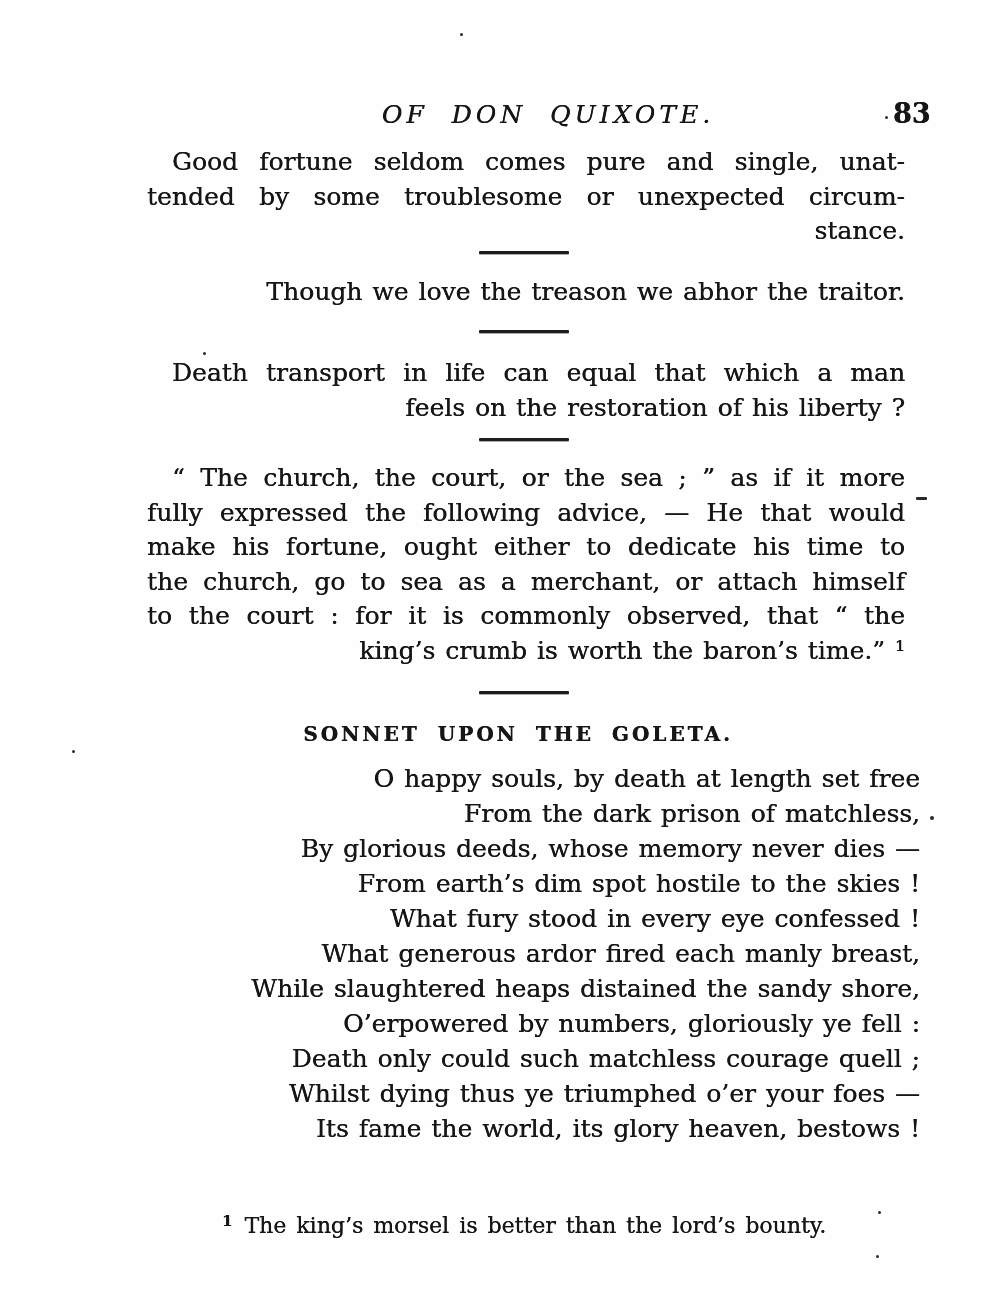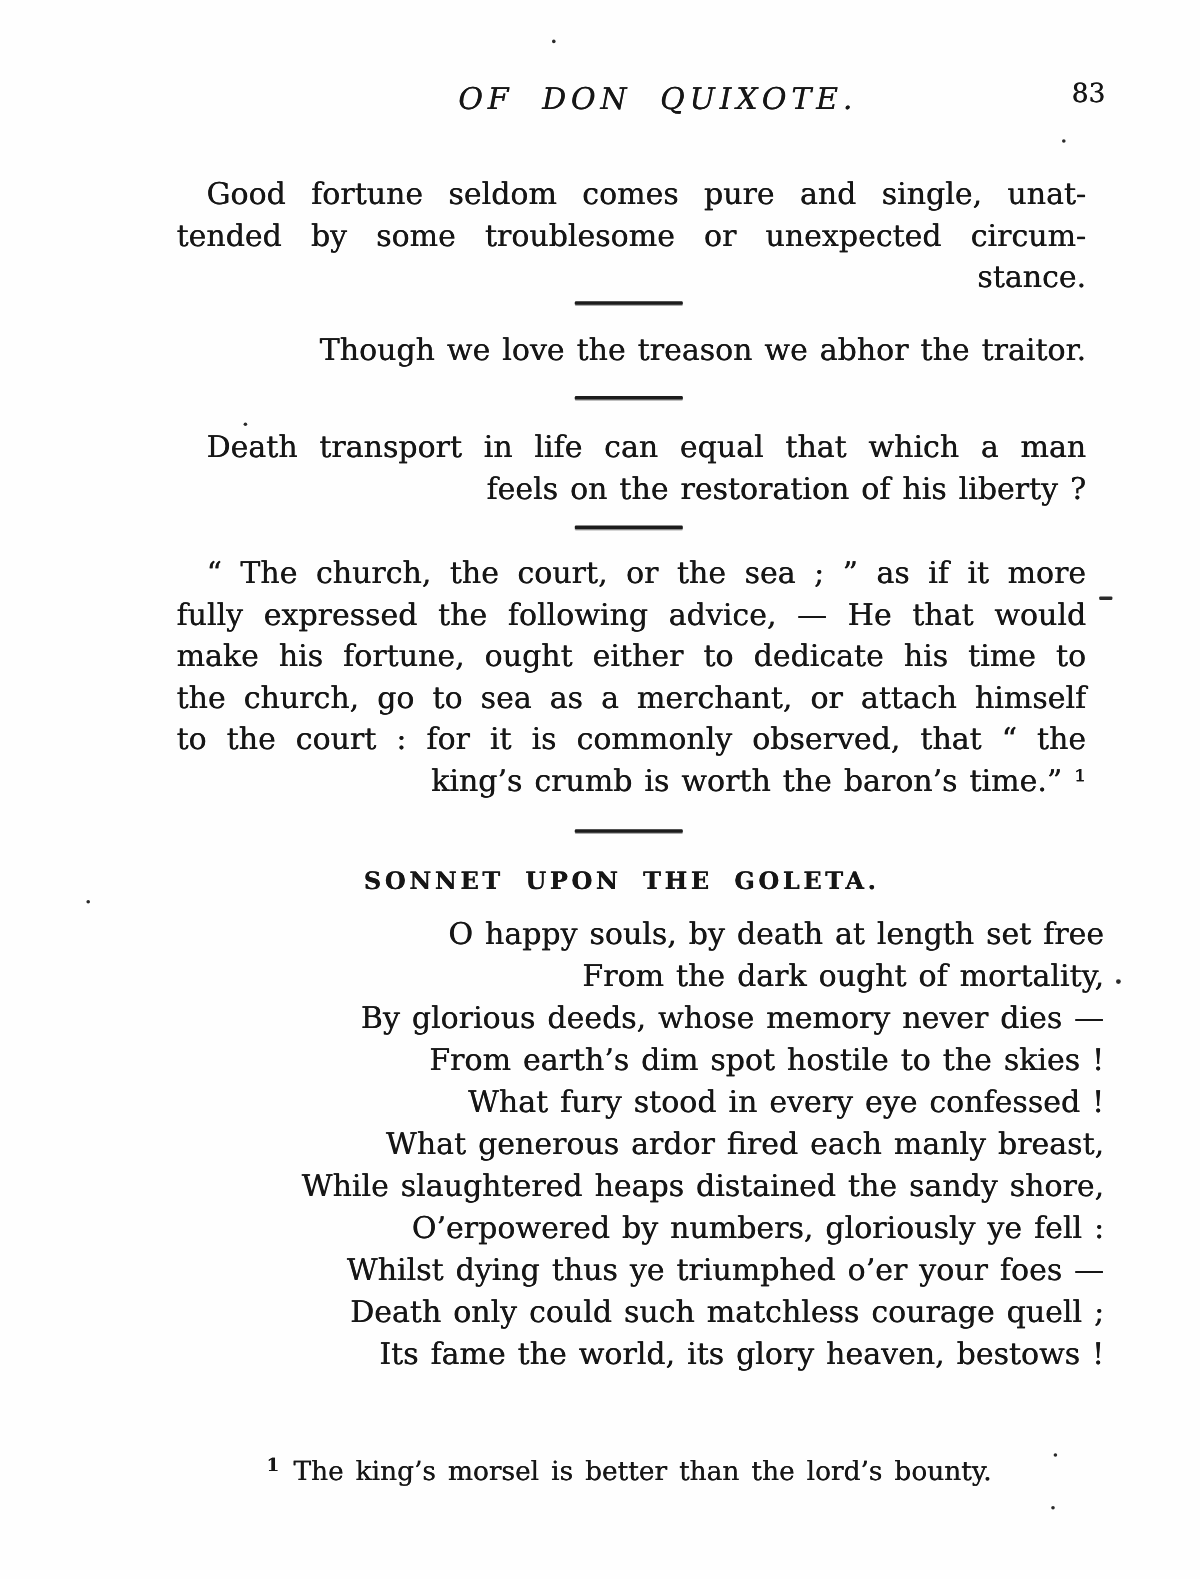--- a/index.html
+++ b/index.html
@@ -8,30 +8,31 @@
     background: #ffffff;
     position: relative;
     overflow: hidden;
     font-family: "DejaVu Serif", serif;
     color: #161616;
   }
   .page { position: absolute; inset: 0; background: #fefefe; }
 
   
   .running-head {
-    position: absolute; top: 68px; left: 0; width: 100%; height: 34px;
+    position: absolute; top: 100px; left: 0; width: 100%; height: 34px;
   }
   .running-title {
     position: absolute; left: 548px; transform: translateX(-50%);
     font-style: italic; font-size: 25px; letter-spacing: 4px; word-spacing: 12px;
     white-space: nowrap; text-shadow: 0.3px 0 0 currentColor;
   }
   .page-number {
-    position: absolute; left: 893px; top: -2px; font-size: 22px;
+    position: absolute; left: 893px; top: -2px; font-size: 27px;
     text-shadow: 0.3px 0 0 currentColor;
+    font-weight: bold;
   }
 
   
   .passage {
     position: absolute; left: 147px; width: 758px;
     font-size: 25px; line-height: 34.5px; word-spacing: 2px;
     text-shadow: 0.3px 0 0 currentColor;
   }
   .line { text-align: right; white-space: normal; }
   .just { text-align: justify; text-align-last: justify; }
@@ -109,29 +110,29 @@
     <div class="line just">to the court : for it is commonly observed, that “ the</div>
     <div class="line">king’s crumb is worth the baron’s time.” ¹</div>
   </div>
 
   <div class="rule" style="top:691px"></div>
 
   <div class="sonnet-heading">SONNET UPON THE GOLETA.</div>
 
   <div class="sonnet">
     <div class="line">O happy souls, by death at length set free</div>
-    <div class="line">From the dark ought of mortality,</div>
+    <div class="line">From the dark prison of matchless,</div>
     <div class="line">By glorious deeds, whose memory never dies —</div>
     <div class="line">From earth’s dim spot hostile to the skies !</div>
     <div class="line">What fury stood in every eye confessed !</div>
     <div class="line">What generous ardor fired each manly breast,</div>
     <div class="line">While slaughtered heaps distained the sandy shore,</div>
     <div class="line">O’erpowered by numbers, gloriously ye fell :</div>
+    <div class="line">Death only could such matchless courage quell ;</div>
     <div class="line">Whilst dying thus ye triumphed o’er your foes —</div>
-    <div class="line">Death only could such matchless courage quell ;</div>
     <div class="line">Its fame the world, its glory heaven, bestows !</div>
   </div>
 
   <div class="footnote">
     <sup>1</sup><span>The king’s morsel is better than the lord’s bounty.</span>
   </div>
 
   <div class="speck" style="left:460px;top:33px;width:3px;height:3px"></div>
   <div class="speck" style="left:885px;top:116px;width:3px;height:3px"></div>
   <div class="speck" style="left:203px;top:352px;width:3px;height:3px"></div>

